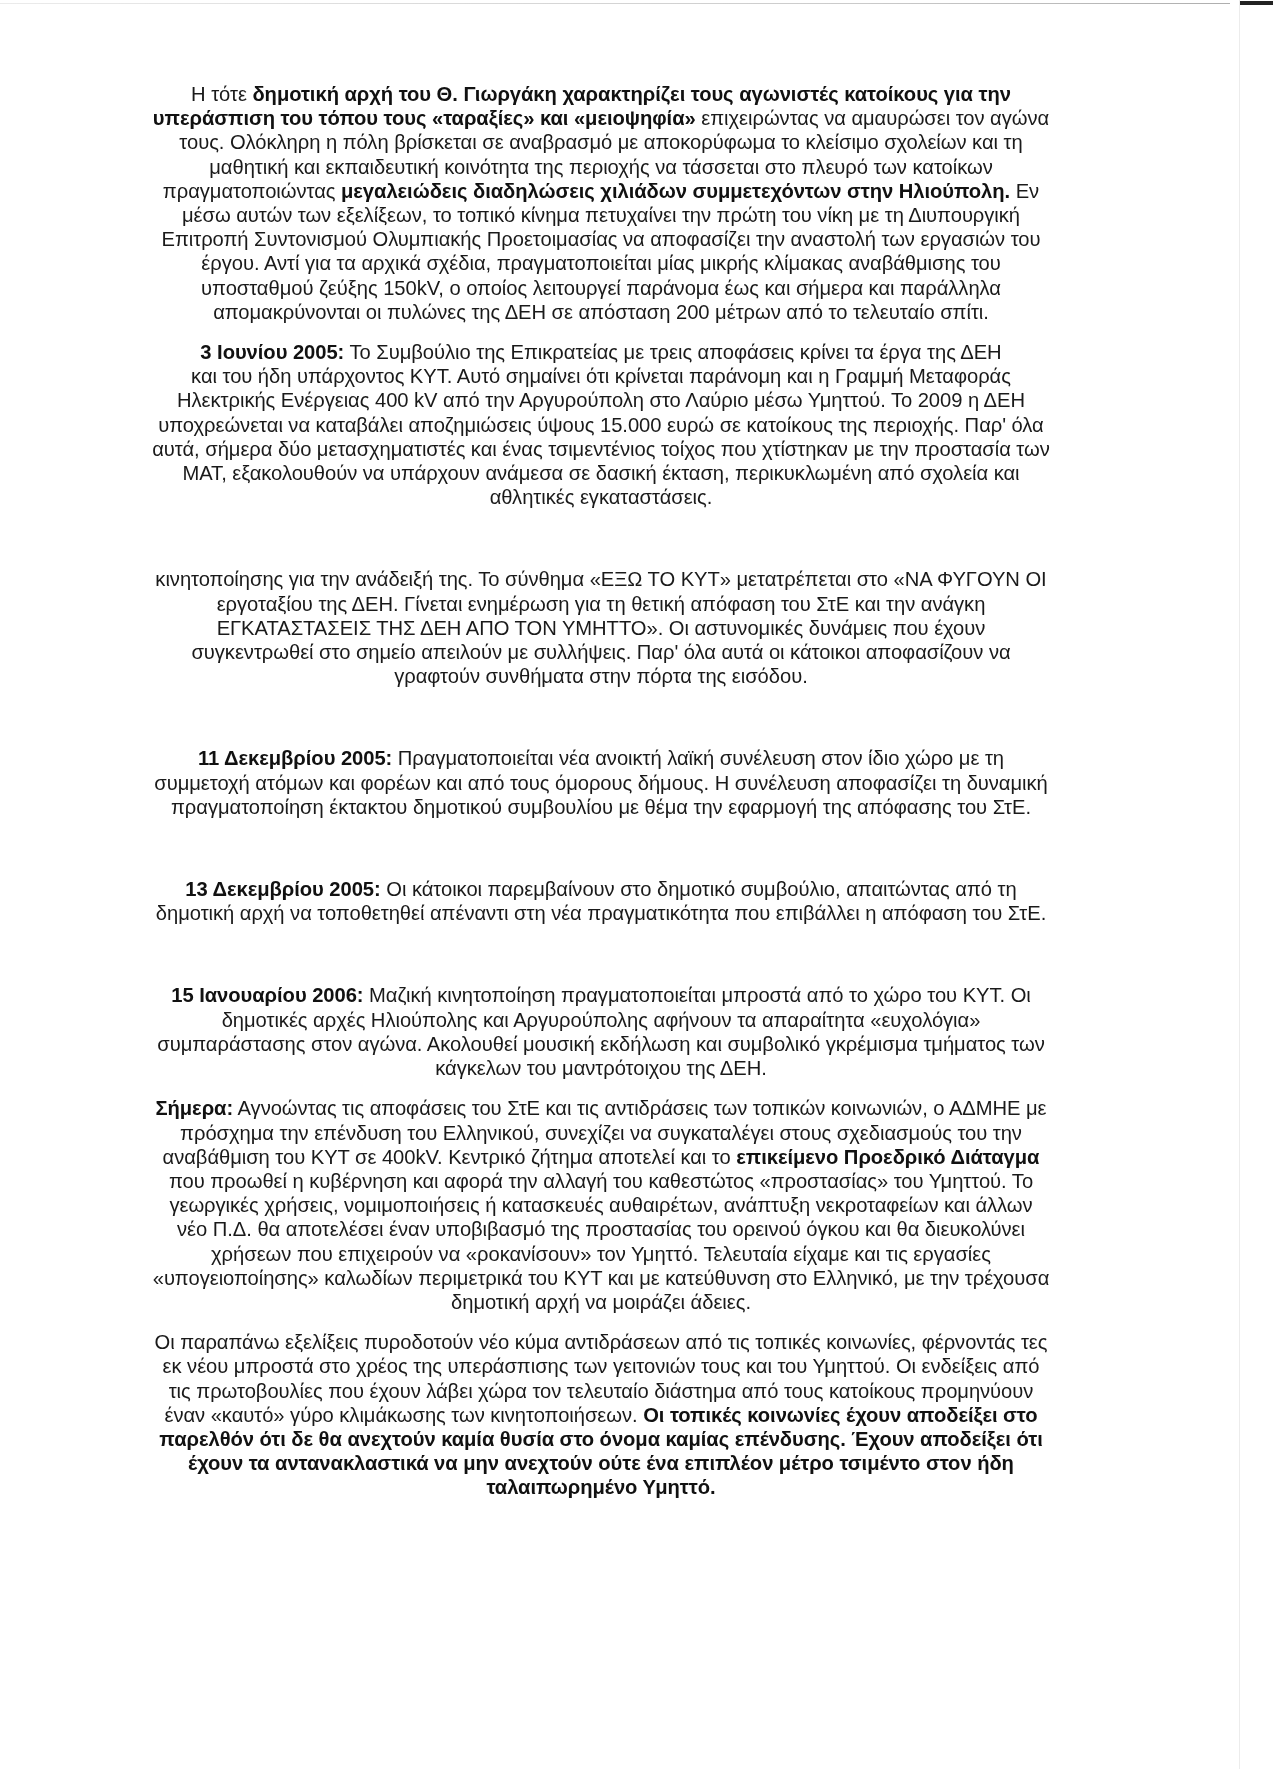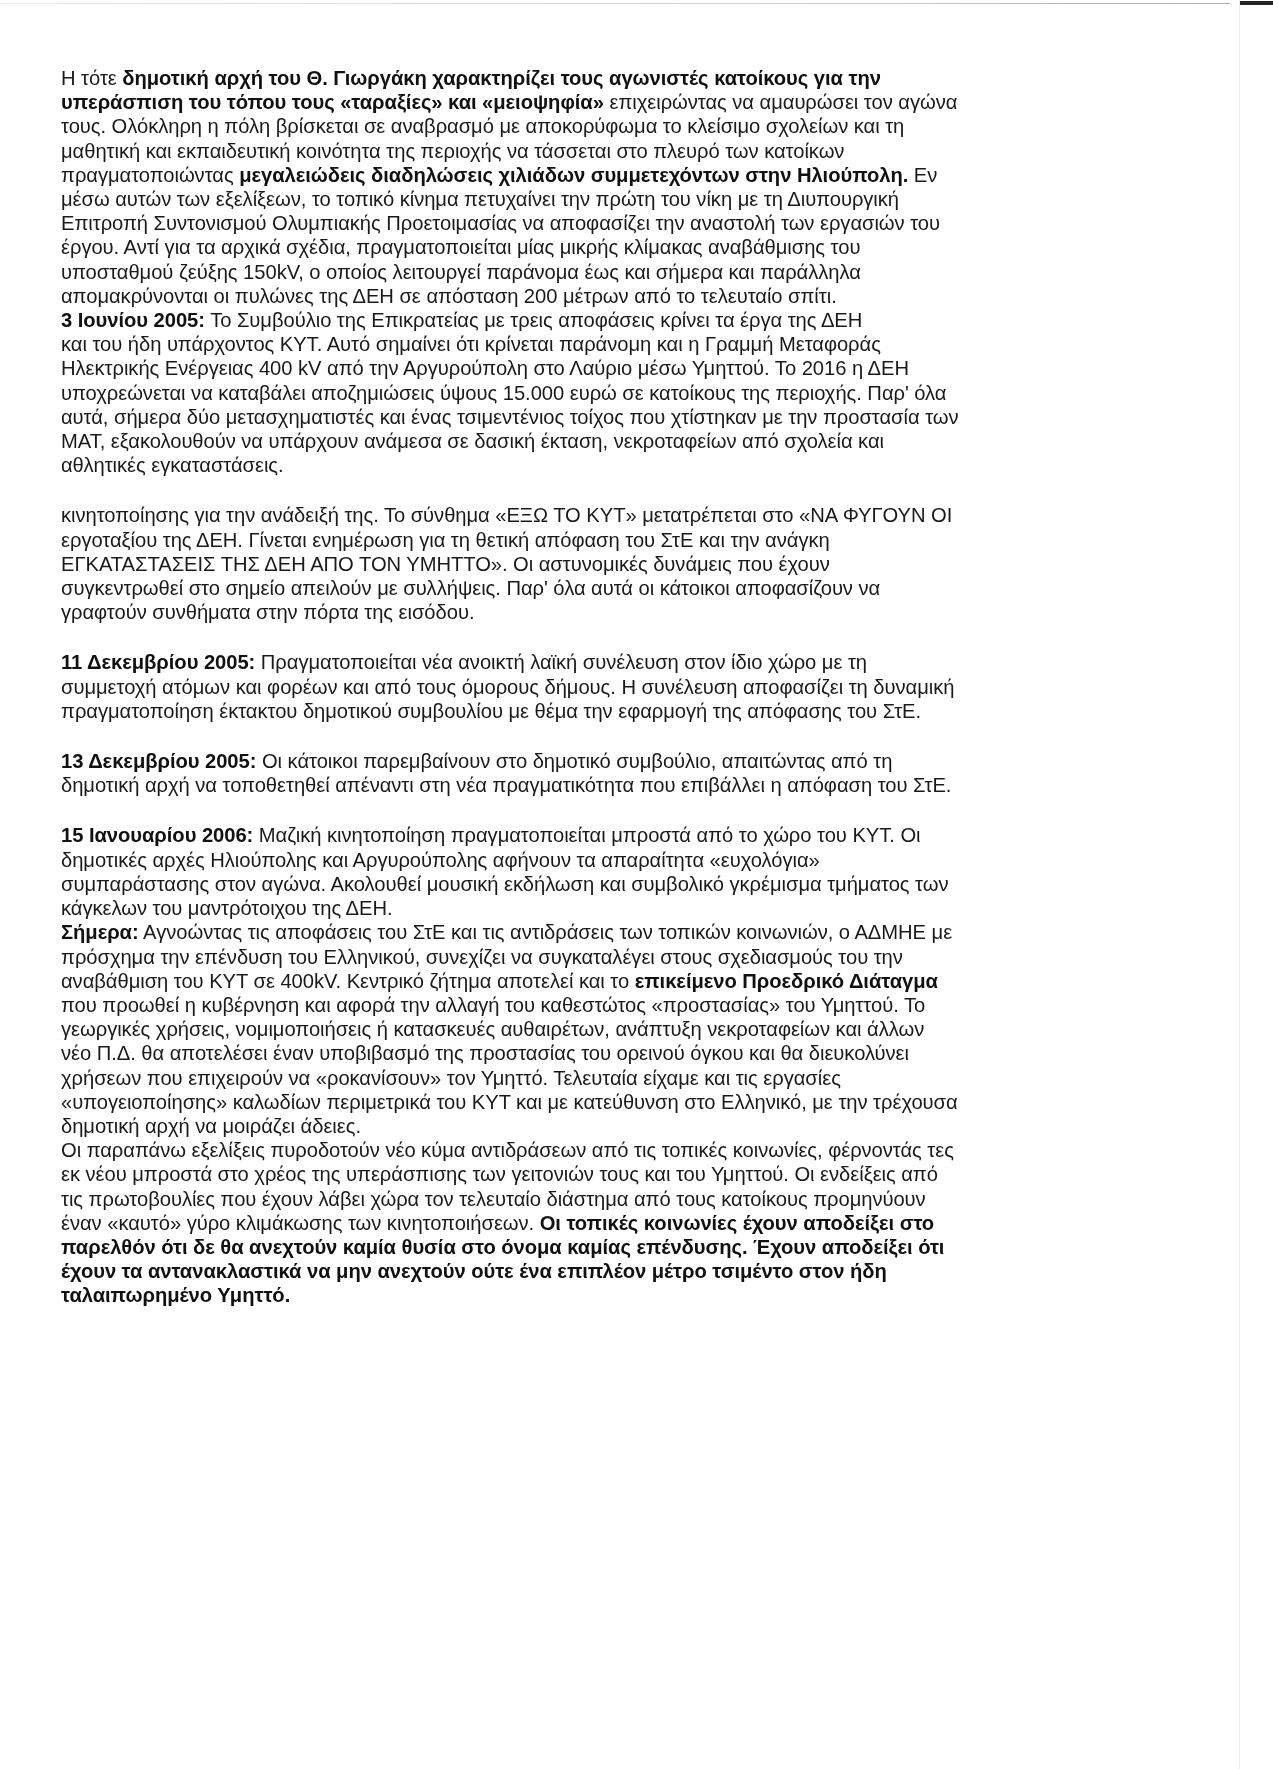--- a/index.html
+++ b/index.html
@@ -43,22 +43,23 @@
     .page {
       position: absolute;
       left: 61px;
       top: 66px;
       width: 1080px;
       font-size: 20.2px;
       line-height: 24.2px;
       letter-spacing: -0.05px;
     }
     .para {
-      margin: 0;
+      margin: 16px;
       white-space: normal;
+      text-align: center;
     }
     .line {
       display: block;
       white-space: nowrap;
     }
     .gap {
       height: 26px;
     }
     b {
       font-weight: bold;
@@ -81,24 +82,24 @@
       <span class="line"><span>πραγματοποιώντας </span><b>μεγαλειώδεις διαδηλώσεις χιλιάδων συμμετεχόντων στην Ηλιούπολη.</b><span> Εν</span></span>
       <span class="line"><span>μέσω αυτών των εξελίξεων, το τοπικό κίνημα πετυχαίνει την πρώτη του νίκη με τη Διυπουργική</span></span>
       <span class="line"><span>Επιτροπή Συντονισμού Ολυμπιακής Προετοιμασίας να αποφασίζει την αναστολή των εργασιών του</span></span>
       <span class="line"><span>έργου. Αντί για τα αρχικά σχέδια, πραγματοποιείται μίας μικρής κλίμακας αναβάθμισης του</span></span>
       <span class="line"><span>υποσταθμού ζεύξης 150kV, ο οποίος λειτουργεί παράνομα έως και σήμερα και παράλληλα</span></span>
       <span class="line"><span>απομακρύνονται οι πυλώνες της ΔΕΗ σε απόσταση 200 μέτρων από το τελευταίο σπίτι.</span></span>
     </p>
     <p class="para">
       <span class="line"><b>3 Ιουνίου 2005:</b><span> Το Συμβούλιο της Επικρατείας με τρεις αποφάσεις κρίνει τα έργα της ΔΕΗ</span></span>
       <span class="line"><span>και του ήδη υπάρχοντος ΚΥΤ. Αυτό σημαίνει ότι κρίνεται παράνομη και η Γραμμή Μεταφοράς</span></span>
-      <span class="line"><span>Ηλεκτρικής Ενέργειας 400 kV από την Αργυρούπολη στο Λαύριο μέσω Υμηττού. Το 2016 η ΔΕΗ</span></span>
+      <span class="line"><span>Ηλεκτρικής Ενέργειας 400 kV από την Αργυρούπολη στο Λαύριο μέσω Υμηττού. Το 2009 η ΔΕΗ</span></span>
       <span class="line"><span>υποχρεώνεται να καταβάλει αποζημιώσεις ύψους 15.000 ευρώ σε κατοίκους της περιοχής. Παρ' όλα</span></span>
       <span class="line"><span>αυτά, σήμερα δύο μετασχηματιστές και ένας τσιμεντένιος τοίχος που χτίστηκαν με την προστασία των</span></span>
-      <span class="line"><span>ΜΑΤ, εξακολουθούν να υπάρχουν ανάμεσα σε δασική έκταση, νεκροταφείων από σχολεία και</span></span>
+      <span class="line"><span>ΜΑΤ, εξακολουθούν να υπάρχουν ανάμεσα σε δασική έκταση, περικυκλωμένη από σχολεία και</span></span>
       <span class="line"><span>αθλητικές εγκαταστάσεις.</span></span>
     </p>
     <div class="gap"></div>
     <p class="para">
       <span class="line"><span>κινητοποίησης για την ανάδειξή της. Το σύνθημα «ΕΞΩ ΤΟ ΚΥΤ» μετατρέπεται στο «ΝΑ ΦΥΓΟΥΝ ΟΙ</span></span>
       <span class="line"><span>εργοταξίου της ΔΕΗ. Γίνεται ενημέρωση για τη θετική απόφαση του ΣτΕ και την ανάγκη</span></span>
       <span class="line"><span>ΕΓΚΑΤΑΣΤΑΣΕΙΣ ΤΗΣ ΔΕΗ ΑΠΟ ΤΟΝ ΥΜΗΤΤΟ». Οι αστυνομικές δυνάμεις που έχουν</span></span>
       <span class="line"><span>συγκεντρωθεί στο σημείο απειλούν με συλλήψεις. Παρ' όλα αυτά οι κάτοικοι αποφασίζουν να</span></span>
       <span class="line"><span>γραφτούν συνθήματα στην πόρτα της εισόδου.</span></span>
     </p>

